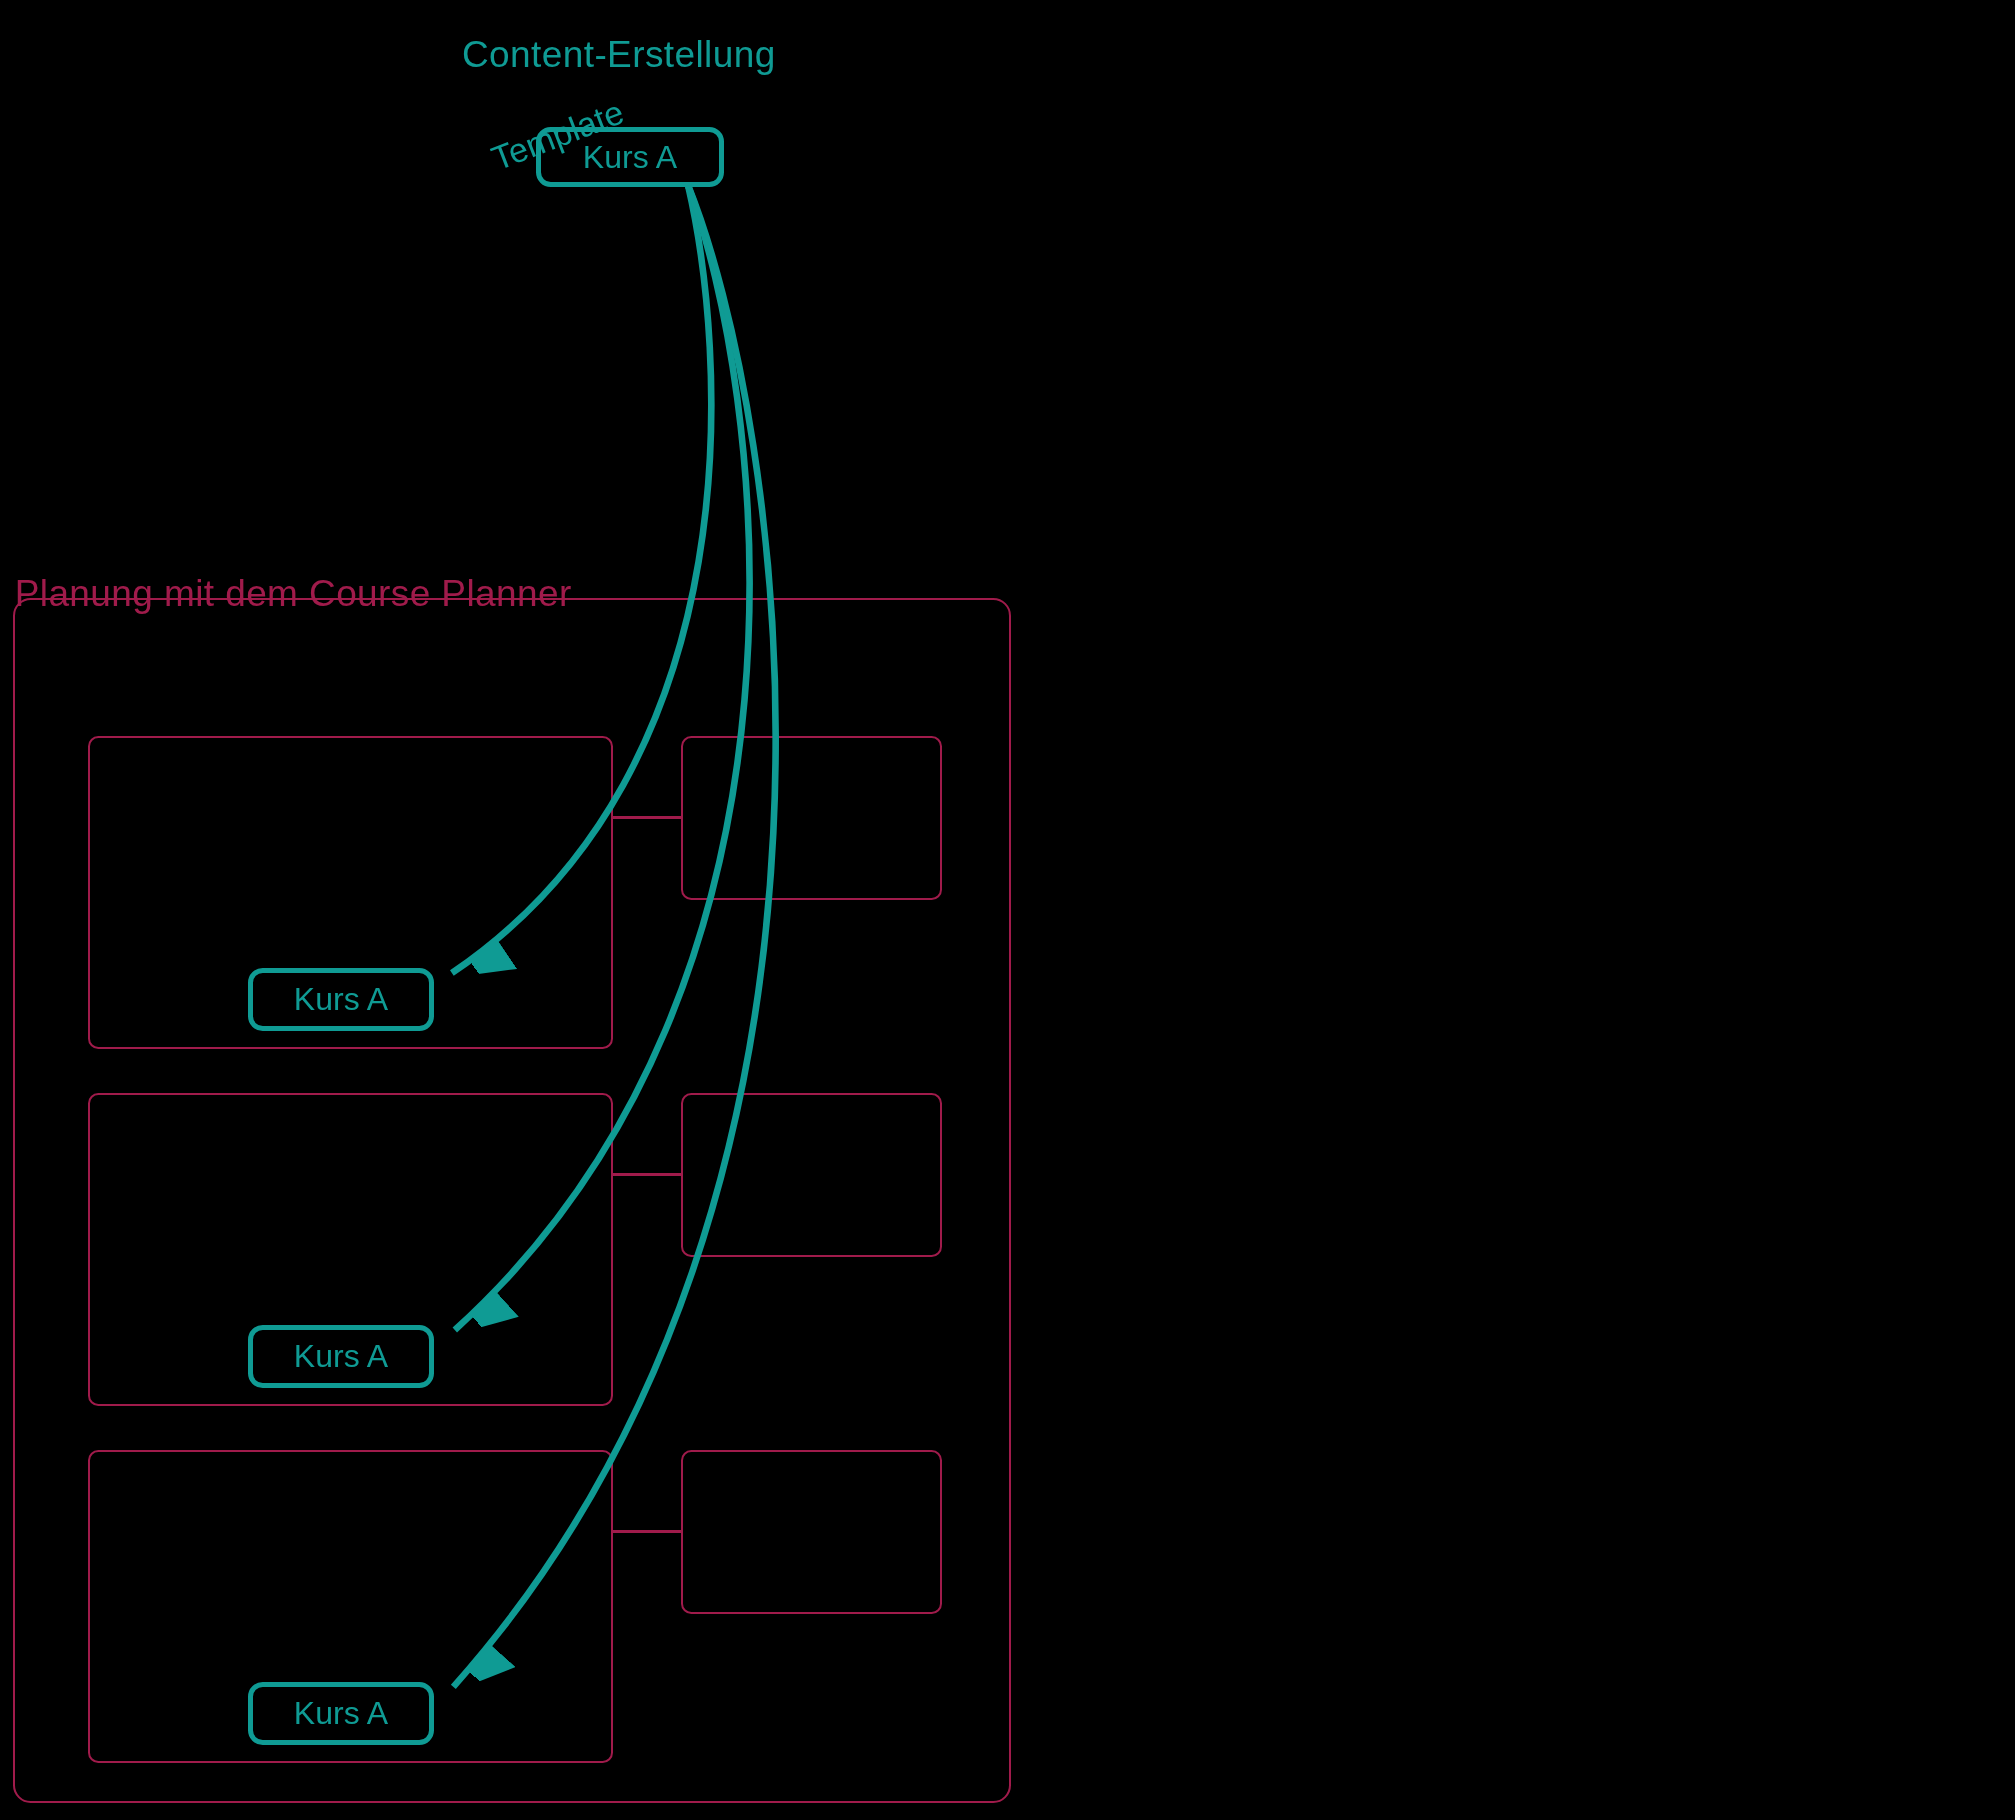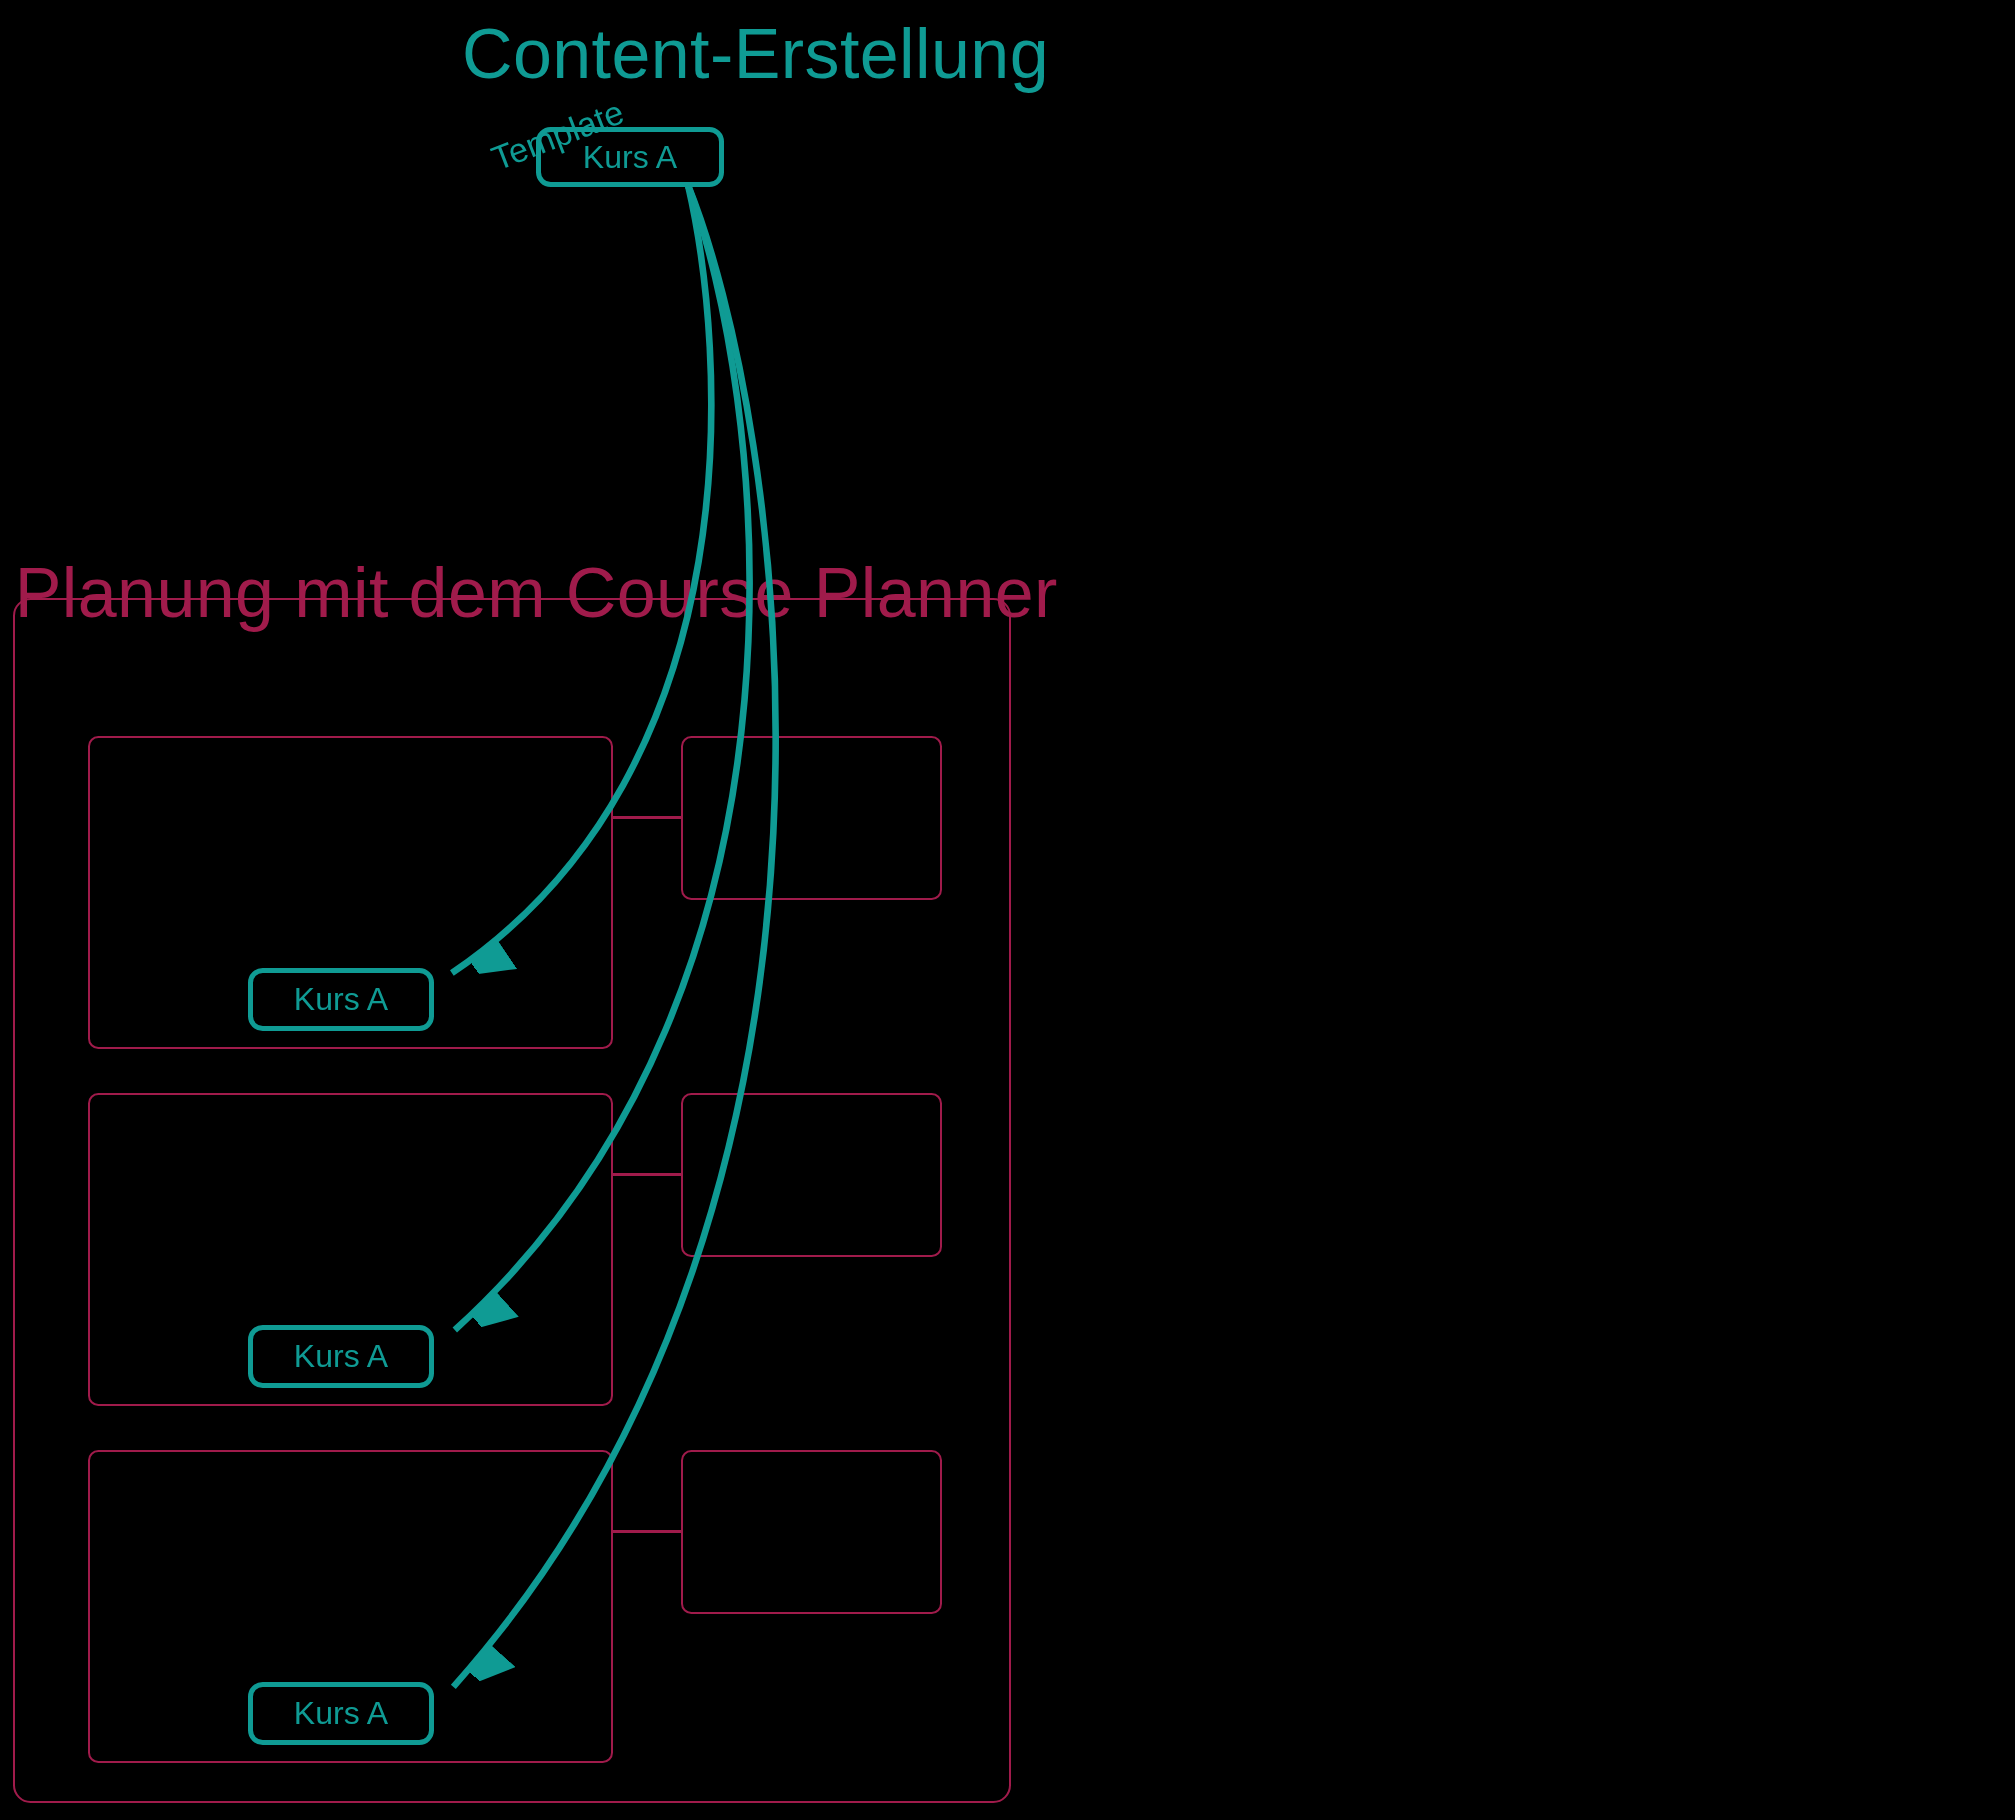--- a/index.html
+++ b/index.html
@@ -11,21 +11,21 @@
     position: relative;
     width: 2015px;
     height: 1821px;
     background: var(--background, #000);
     font-family: "Liberation Sans", sans-serif;
     overflow: hidden;
   }
   .abs { position: absolute; box-sizing: border-box; }
 
   .section-title {
-    font-size: 70px;
+    font-size: 37px;
     line-height: 53px;
     white-space: nowrap;
     letter-spacing: 0.4px;
   }
   .title-teal { color: var(--teal, #0F9B94); }
   .title-red  { color: var(--red, #A01B4B); margin-top: 28px; }
 
   .template-label {
     color: var(--teal, #0F9B94);
     font-size: 34px;

